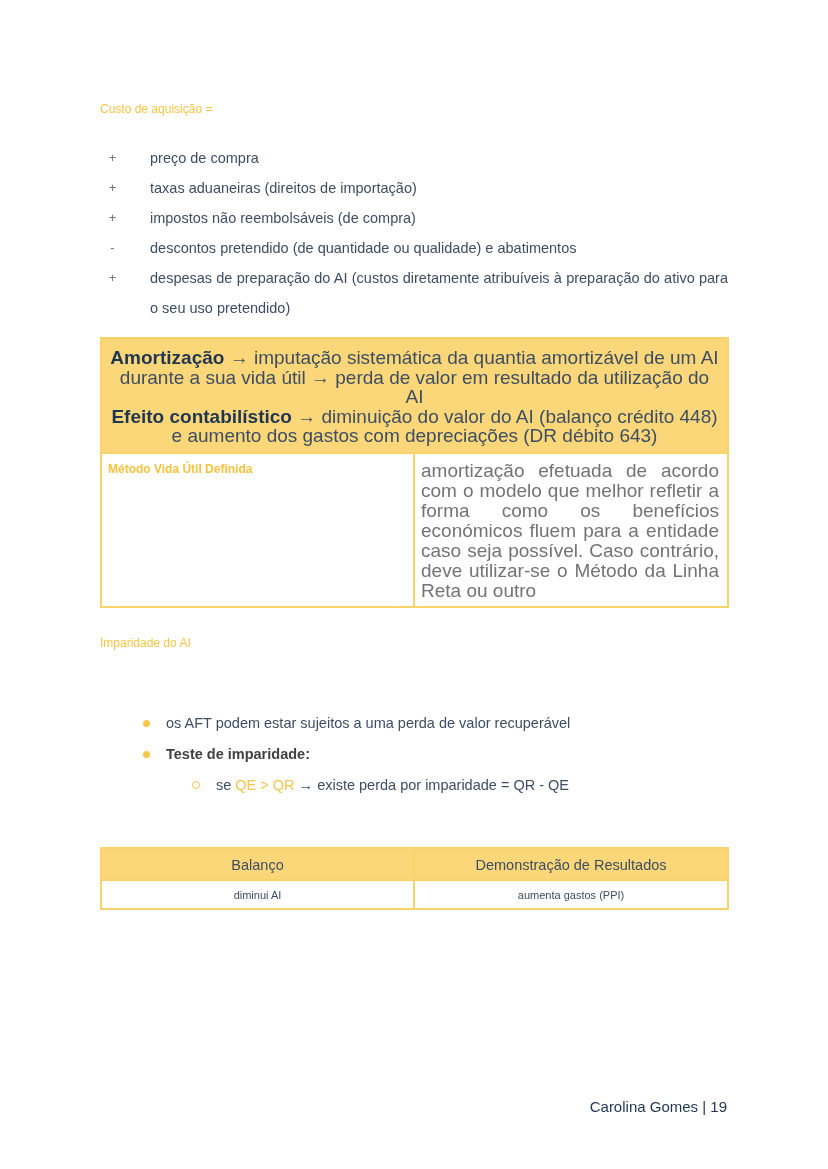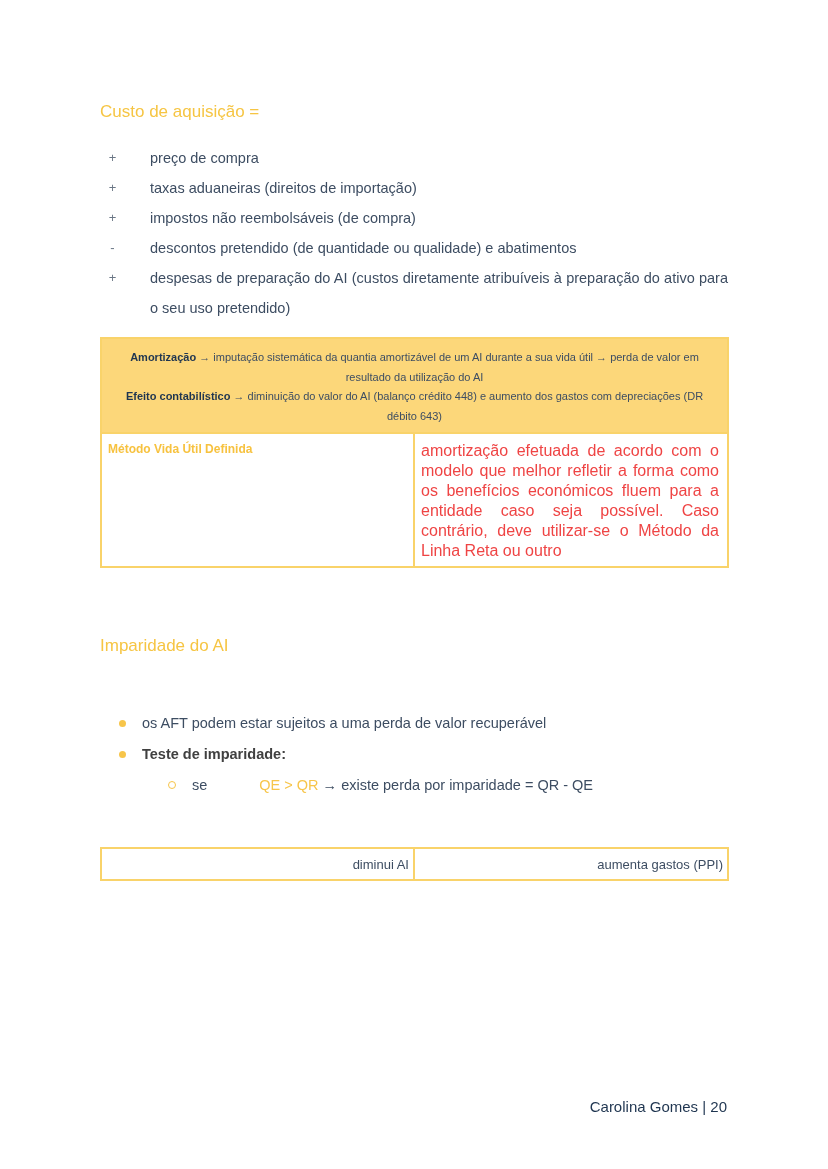--- a/index.html
+++ b/index.html
@@ -11,21 +11,21 @@
       width: 828px;
       height: 1169px;
       position: relative;
       font-family: "Liberation Sans", "DejaVu Sans", sans-serif;
       color: #3f4f63;
       overflow: hidden;
     }
     .section-title {
       position: absolute;
       left: 100px;
-      font-size: 17px;
+      font-size: 12px;
       color: #f6c543;
       font-weight: 500;
     }
     .cost-list {
       position: absolute;
       left: 100px;
       top: 143px;
       width: 628px;
       margin: 0;
       padding: 0;
@@ -58,48 +58,48 @@
     }
     td, th {
       border: 2px solid #f9d36a;
     }
     .amort-table {
       top: 337px;
     }
     .amort-head {
       background: #fcd77a;
       text-align: center;
-      font-size: 11px;
+      font-size: 19px;
       line-height: 19.5px;
       padding: 9px 8px 6px 8px;
       color: #3d4d62;
       font-weight: normal;
     }
     .amort-head b {
       color: #1f3550;
     }
     .method-name {
       vertical-align: top;
       color: #f7c23f;
       font-weight: bold;
       font-size: 12px;
       padding: 8px 6px;
       width: 300px;
     }
     .method-desc {
       vertical-align: top;
-      font-size: 16px;
+      font-size: 19px;
       line-height: 20px;
       padding: 7px 8px 5px 6px;
       text-align: justify;
-      color: #ef4444;
+      color: #737373;
     }
     .imp-list {
       position: absolute;
-      left: 92px;
+      left: 116px;
       top: 708px;
       width: 640px;
       margin: 0;
       padding: 0;
       list-style: none;
       font-size: 14.5px;
       line-height: 31px;
     }
     .imp-list li {
       display: flex;
@@ -133,36 +133,35 @@
     }
     .circ {
       width: 6px;
       height: 6px;
       border-radius: 50%;
       border: 1px solid #f7c54a;
       margin: 0 auto;
     }
     .yellow {
       color: #f7c54a;
-      margin-left: 48px;
     }
     .bal-table {
       top: 847px;
     }
     .bal-head {
       background: #fcd77a;
       text-align: center;
       font-size: 14.5px;
       font-weight: normal;
       padding: 8px 4px 6px 4px;
       color: #3d4d62;
     }
     .bal-cell {
-      text-align: right;
-      font-size: 13px;
+      text-align: center;
+      font-size: 11px;
       padding: 8px 4px 7px 4px;
       color: #3d4d62;
     }
     .footer {
       position: absolute;
       right: 101px;
       top: 1098px;
       font-size: 15px;
       color: #1f3550;
       font-family: "Liberation Sans", sans-serif;
@@ -237,20 +236,24 @@
     <span class="imp-text"><span>se </span><span class="yellow">QE &gt; QR</span><span> → existe perda por imparidade = QR - QE</span></span>
   </li>
 </ul>
 
 <table class="bal-table">
   <colgroup>
     <col style="width:313px">
     <col style="width:314px">
   </colgroup>
   <tbody>
+      <tr>
+    <th class="bal-head">Balanço</th>
+    <th class="bal-head">Demonstração de Resultados</th>
+  </tr>
   <tr>
     <td class="bal-cell">diminui AI</td>
     <td class="bal-cell">aumenta gastos (PPI)</td>
   </tr>
 </tbody>
   </table>
 
-<div class="footer">Carolina Gomes | 20</div>
+<div class="footer">Carolina Gomes | 19</div>
 
 </body></html>

